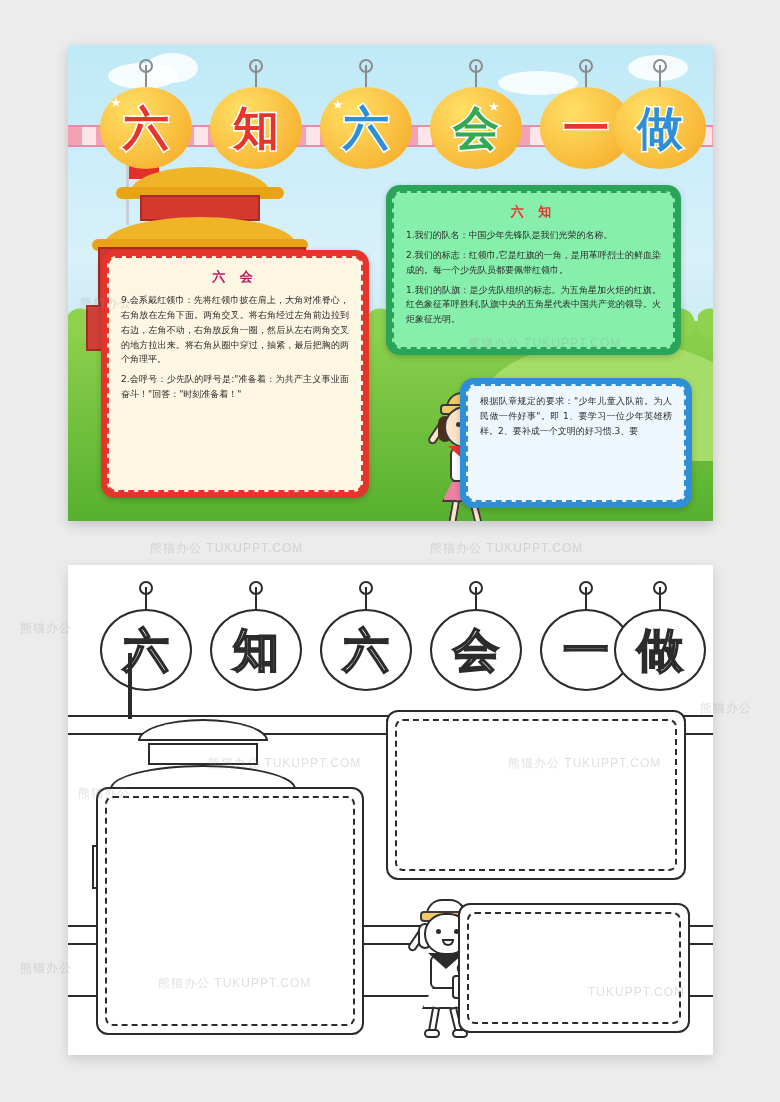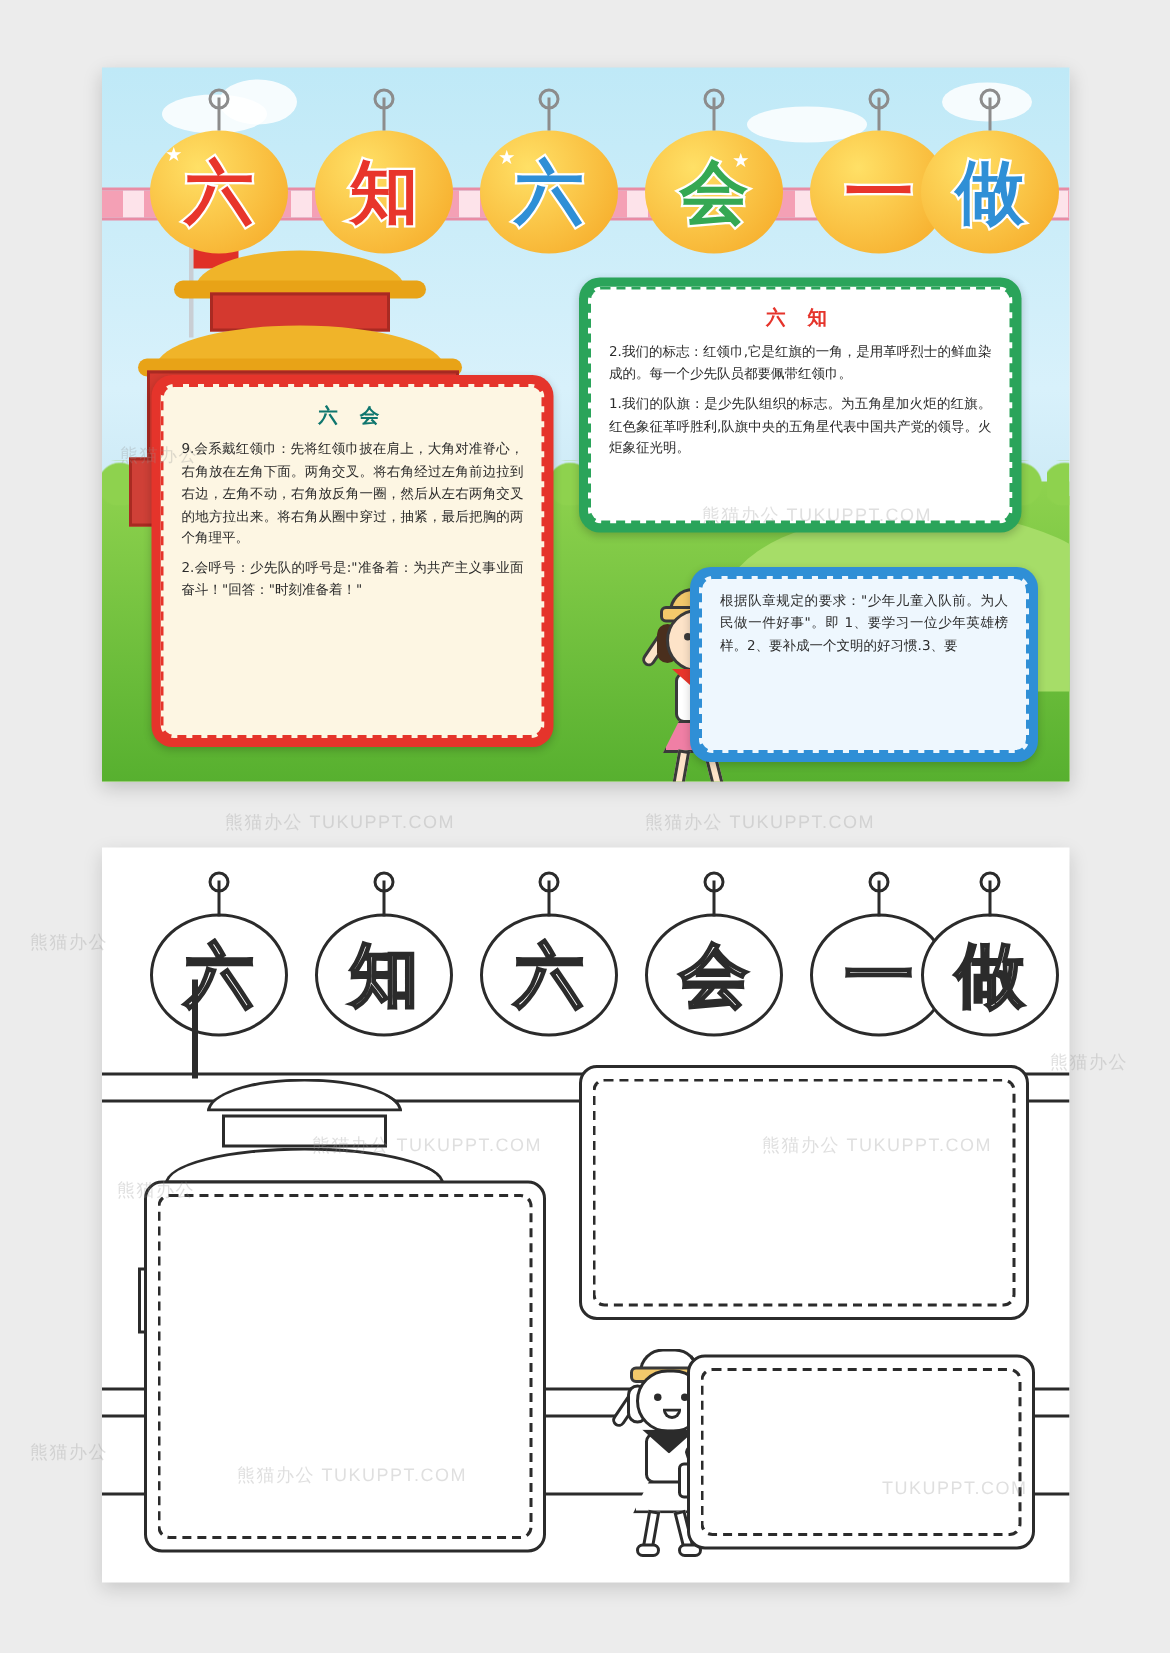--- a/index.html
+++ b/index.html
@@ -207,27 +207,27 @@
     margin: 0 0 5px; font-size: 9px; line-height: 1.65;
     color: #2b2b2b; text-align: justify;
     font-family: "DejaVu Sans", sans-serif;
   }
 
   .box-liuhui {
     left: 33px; top: 205px; width: 268px; height: 248px;
     background: #e5342b; box-shadow: 0 2px 6px rgba(0,0,0,.2);
   }
   .box-liuhui .inner { background: #fdf6e3; border: 2px dashed #e5342b; }
-  .box-liuhui h3 { color: #0f766e; }
+  .box-liuhui h3 { color: #be185d; }
 
   .box-liuzhi {
     left: 318px; top: 140px; width: 295px; height: 170px;
     background: #2aa45a; box-shadow: 0 2px 6px rgba(0,0,0,.2);
   }
-  .box-liuzhi .inner { background: #ffffff; border: 2px dashed #2aa45a; }
+  .box-liuzhi .inner { background: #86efac; border: 2px dashed #2aa45a; }
   .box-liuzhi h3 { color: #e5342b; }
 
   .box-yizuo {
     left: 392px; top: 333px; width: 232px; height: 130px;
     background: #2f8fd6; box-shadow: 0 2px 6px rgba(0,0,0,.2);
   }
   .box-yizuo .inner { background: #eef7fe; border: 2px dashed #2f8fd6; }
   .box-yizuo h3 { color: #e5342b; }
 
   
@@ -368,20 +368,21 @@
       <div class="inner">
         <h3>六 会</h3>
         <p>9.会系戴红领巾：先将红领巾披在肩上，大角对准脊心，右角放在左角下面。两角交叉。将右角经过左角前边拉到右边，左角不动，右角放反角一圈，然后从左右两角交叉的地方拉出来。将右角从圈中穿过，抽紧，最后把胸的两个角理平。</p>
         <p>2.会呼号：少先队的呼号是:"准备着：为共产主义事业面奋斗！"回答："时刻准备着！"</p>
       </div>
     </div>
 
     <div class="tbox box-liuzhi">
       <div class="inner">
         <h3>六 知</h3>
+        <p>1.我们的队名：中国少年先锋队是我们光荣的名称。</p>
         <p>2.我们的标志：红领巾,它是红旗的一角，是用革呼烈士的鲜血染成的。每一个少先队员都要佩带红领巾。</p>
         <p>1.我们的队旗：是少先队组织的标志。为五角星加火炬的红旗。红色象征革呼胜利,队旗中央的五角星代表中国共产党的领导。火炬象征光明。</p>
       </div>
     </div>
 
     <div class="tbox box-yizuo">
       <div class="inner">
         <p>根据队章规定的要求："少年儿童入队前。为人民做一件好事"。即 1、要学习一位少年英雄榜样。2、要补成一个文明的好习惯.3、要</p>
       </div>
     </div>

